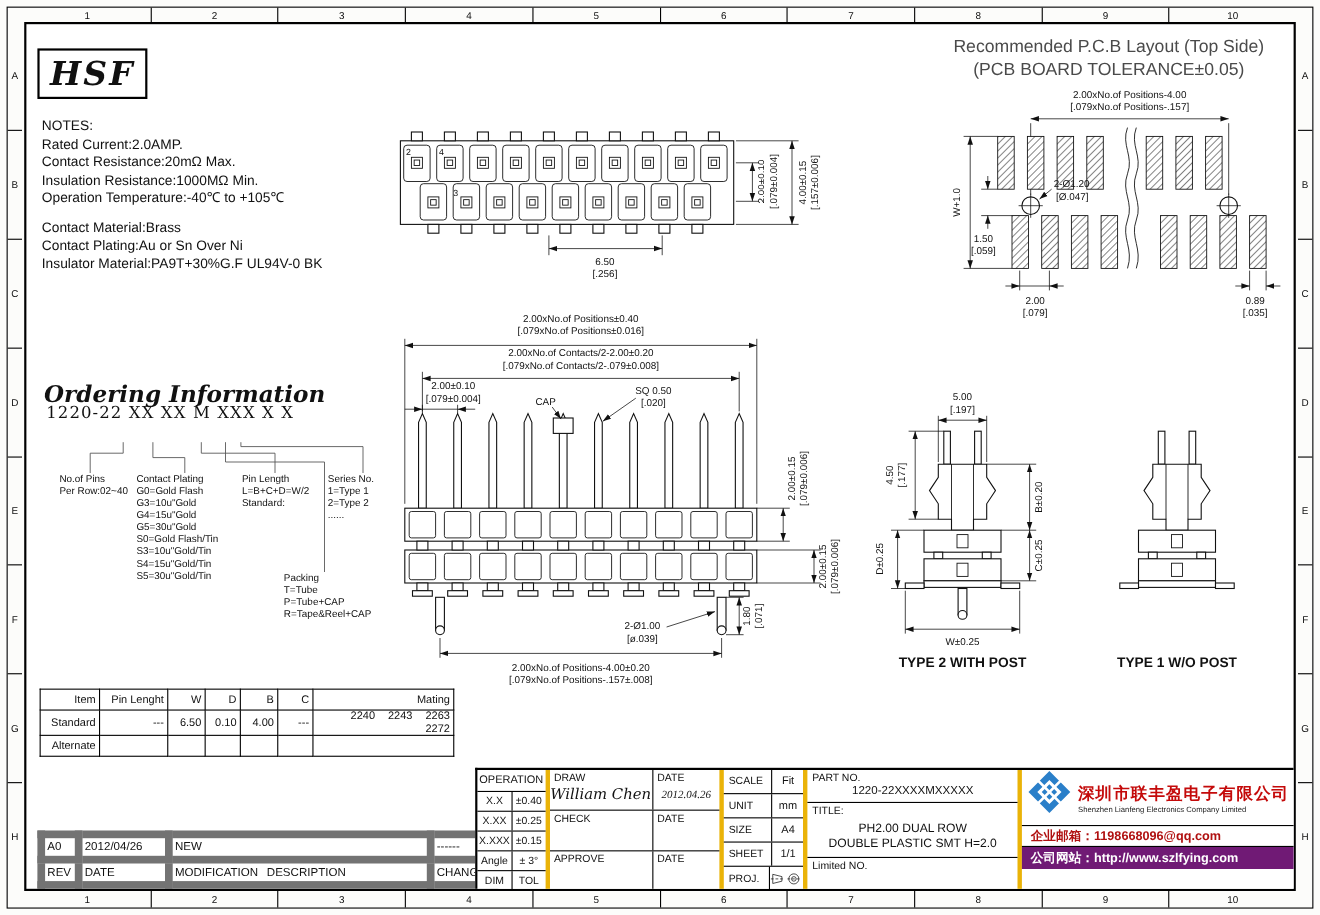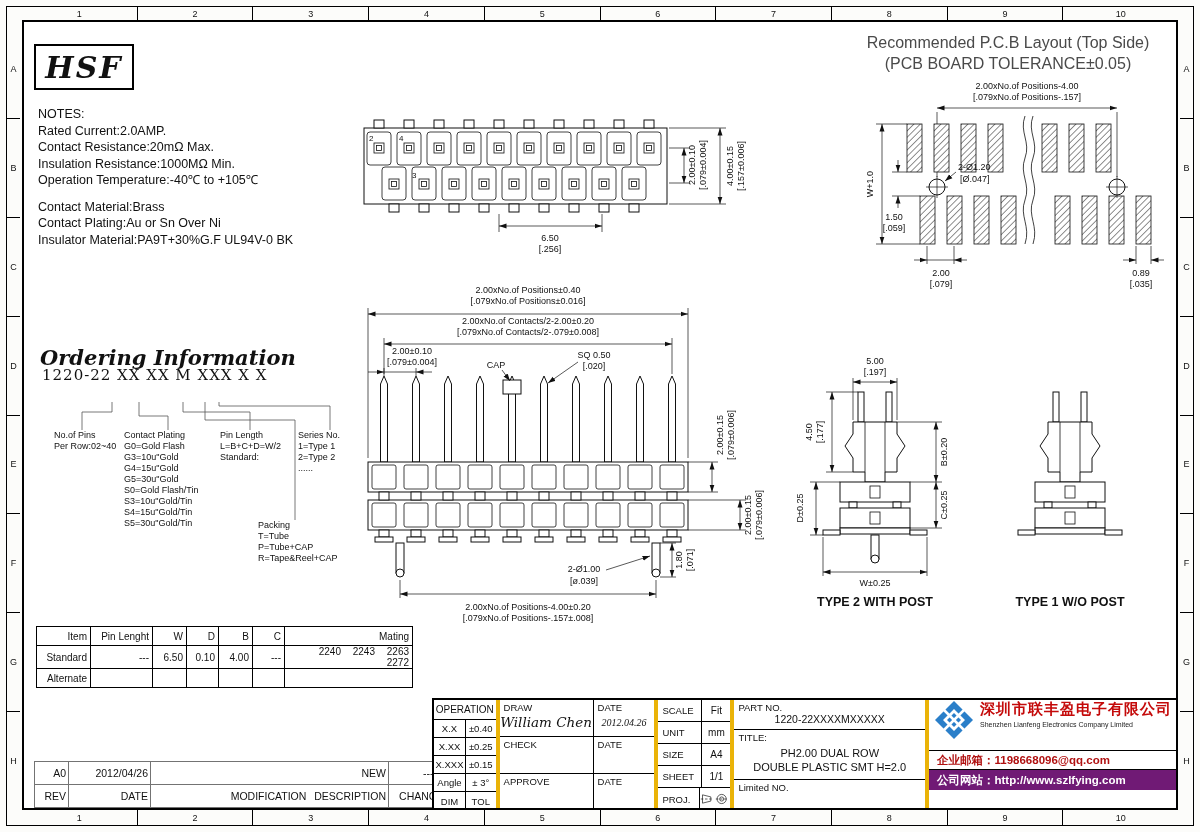--- a/index.html
+++ b/index.html
@@ -31,21 +31,21 @@
 svg{overflow:visible}
 svg text{font-family:"Liberation Sans",sans-serif;font-size:9px;fill:#111;stroke:none}
 svg .pn{font-size:8px}
 svg .tlabel{font-size:12.5px;font-weight:bold}
 svg .ln{fill:#fff;stroke:#111;stroke-width:1}
 svg .lt{fill:none;stroke:#111;stroke-width:0.8}
 svg .dim{fill:none;stroke:#111;stroke-width:0.7}
 svg .ldr{fill:none;stroke:#555;stroke-width:0.8}
 table{border-collapse:collapse;background:#fff}
 .spec td{border:1px solid #000;font-size:10px;text-align:right;height:19px;padding:0 3px}
-.rev td{border:1px solid #737373;font-size:10.5px;text-align:right;height:23px;padding:0 2px}
+.rev td{border:7px solid #737373;font-size:10.5px;text-align:left;height:23px;padding:0 2px}
 .mating{word-spacing:9px}
 .wsp{word-spacing:5px}
 .tb{right:0;bottom:0;width:744px;height:110px;border-top:2px solid #000;border-left:2px solid #000;display:flex;background:#fff;font-size:10px}
 .tb .col{border-right:4px solid #eab308;position:relative}
 .tb .col:last-child{border-right:none}
 .c-op{width:66px;font-size:9.5px}
 .c-op .hd{height:20px;display:flex;align-items:center;justify-content:center;border-bottom:1px solid #000;font-size:10px}
 .c-op .r{height:18px;display:flex;border-bottom:1px solid #000}
 .c-op .r.last{border-bottom:none}
 .c-op .r span{display:flex;align-items:center;justify-content:center}
@@ -65,21 +65,21 @@
 .mr.last{border-bottom:none}
 .mr .ml{width:44px;border-right:1px solid #000;display:flex;align-items:center;padding-left:4px;font-size:9.5px}
 .mr .mv{flex:1;display:flex;align-items:center;justify-content:center;font-size:10px}
 .c-part{width:196px}
 .pb1{height:30px;border-bottom:1px solid #000}
 .pb2{height:50px;border-bottom:1px solid #000}
 .pb3{height:30px}
 .pval{text-align:center;font-size:10.5px}
 .ptitle{text-align:center;font-size:11px;line-height:14px;margin-top:3px}
 .c-co{flex:1;font-size:11px}
-.cohead{height:51px;border-bottom:1px solid #000;display:flex;align-items:flex-start;padding:0 4px}
+.cohead{height:51px;border-bottom:1px solid #000;display:flex;align-items:flex-end;padding:10px 4px}
 .coname{margin-left:5px}
 .cn{color:#c40a0a;font-weight:bold;font-size:15px;letter-spacing:1px;font-family:"DejaVu Sans",sans-serif;white-space:nowrap}
 .en{font-size:7px;margin-top:2px;color:#222;white-space:nowrap}
 .corow{height:19px;border-bottom:1px solid #000;display:flex;align-items:center;padding-left:8px;font-weight:bold;font-size:11.5px}
 .coemail{color:#b01010}
 .cosite{height:20px;background:#701a75;color:#fff;border-bottom:none}
 </style>
 </head>
 <body>
 

